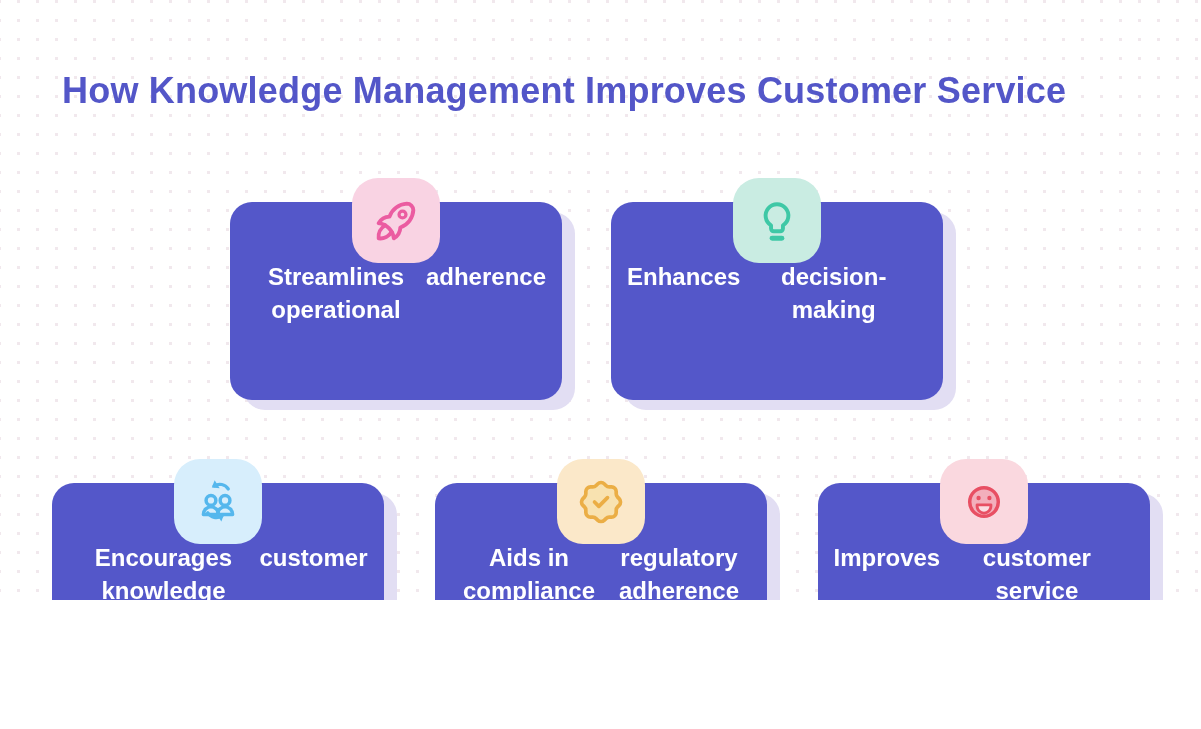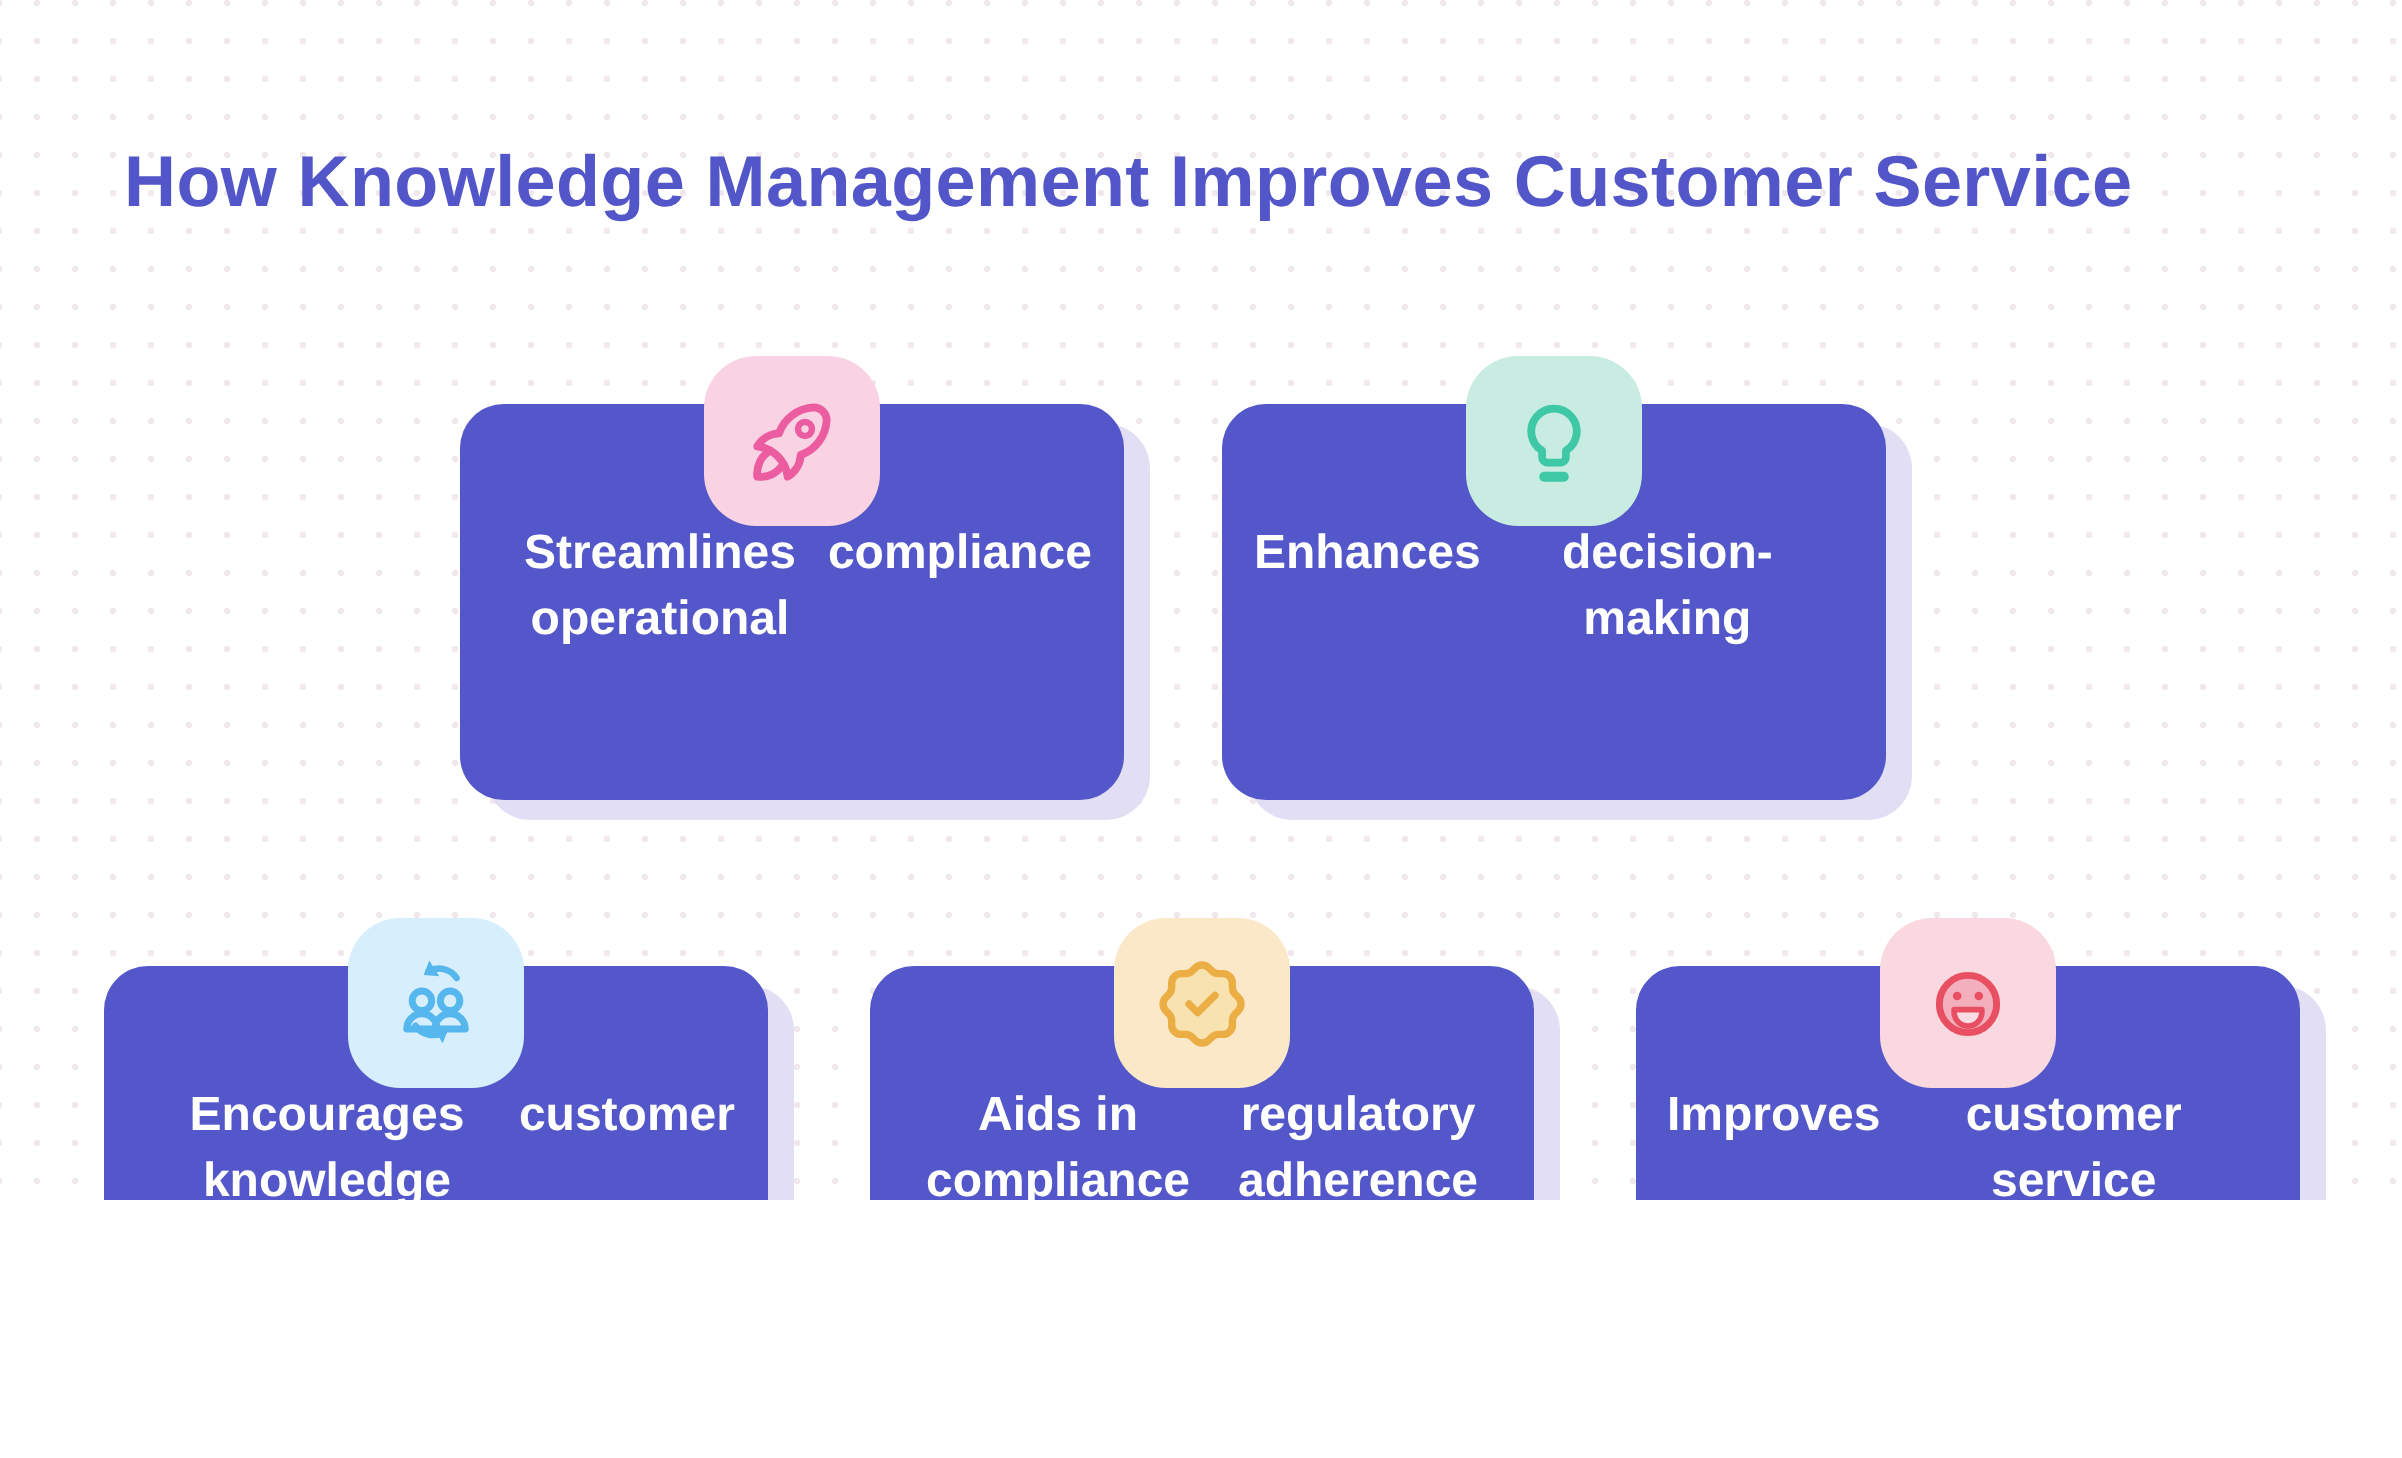--- a/index.html
+++ b/index.html
@@ -59,21 +59,21 @@
     <div class="card" style="background-color: rgb(84, 87, 201);">
       <div class="badge" style="background-color: rgb(249, 211, 227); color: rgb(235, 92, 161);">
         <svg viewBox="0 0 48 48" fill="none" stroke="currentColor" stroke-width="3.6" stroke-linecap="round" stroke-linejoin="round">
           <path d="M8 26a16 16 0 0 1 14 14a12 12 0 0 0 6-10a18 18 0 0 0 12-16a6 6 0 0 0-6-6a18 18 0 0 0-16 12a12 12 0 0 0-10 6"></path>
           <path d="M14 28a12 12 0 0 0-6 12a12 12 0 0 0 12-6"></path>
           <circle cx="30" cy="18" r="3.2" stroke-width="3"></circle>
         </svg>
       </div>
       <div class="label">
         <span>Streamlines operational</span>
-        <span>compliance</span>
+        <span>adherence</span>
       </div>
     </div>
 
     <div class="card" style="background-color: rgb(84, 87, 201);">
       <div class="badge" style="background-color: rgb(201, 236, 226); color: rgb(62, 200, 166);">
         <svg viewBox="0 0 48 48" fill="none" stroke="currentColor" stroke-width="3.6" stroke-linecap="round" stroke-linejoin="round">
           <path d="M18.5 28a10.5 10.5 0 1 1 11 0v3a2.5 2.5 0 0 1-2.5 2.5h-6a2.5 2.5 0 0 1-2.5-2.5z"></path>
           <line x1="19.5" y1="40" x2="28.5" y2="40" stroke-width="4.6"></line>
         </svg>
       </div>

